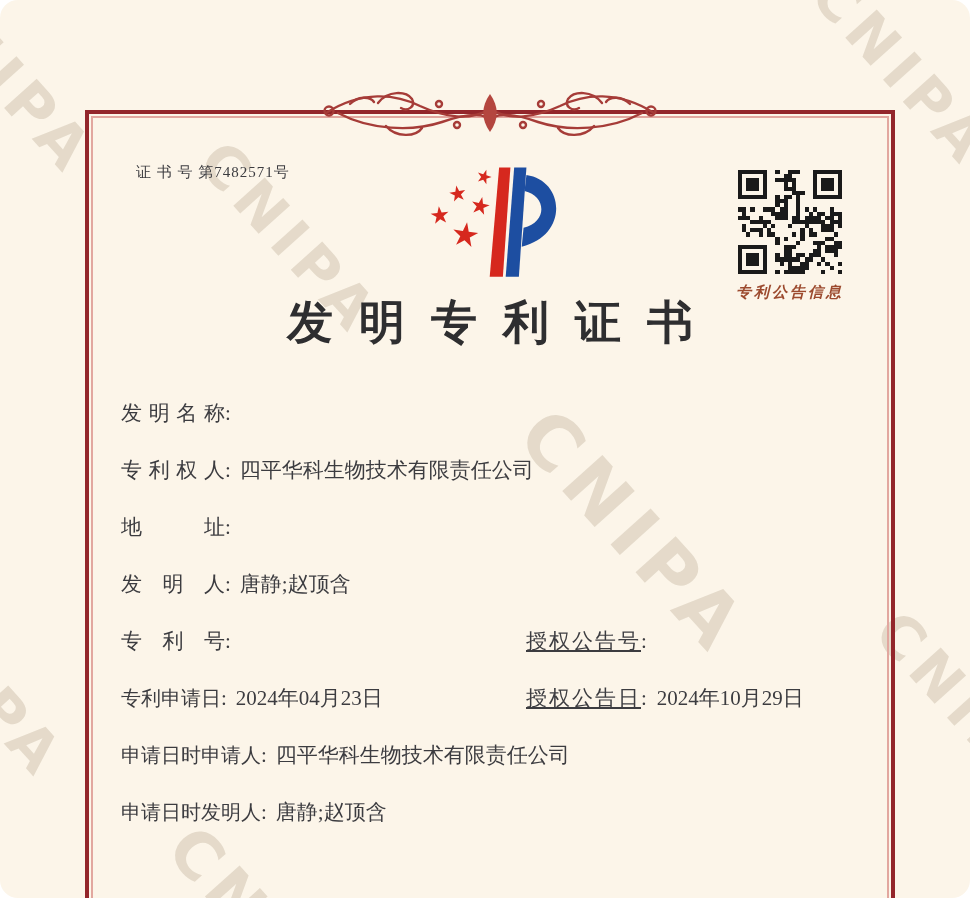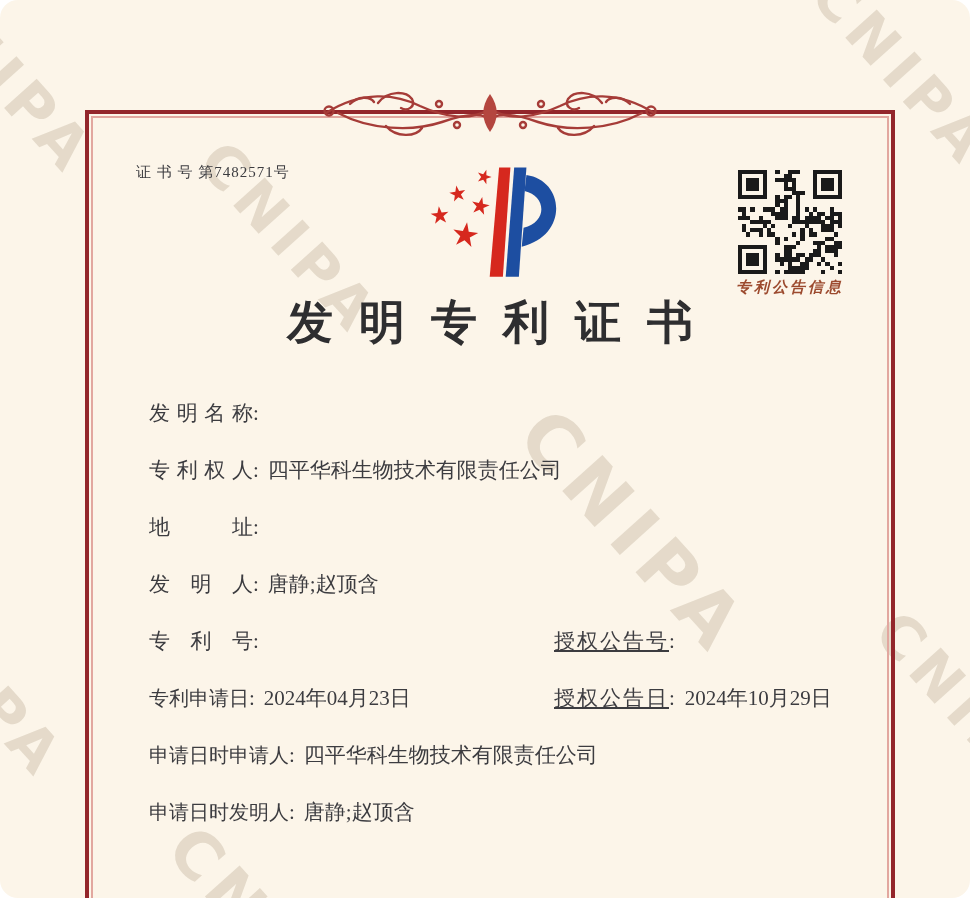--- a/index.html
+++ b/index.html
@@ -30,30 +30,30 @@
     box-sizing:border-box;border:4px solid #93262b;
   }
   .frame-inner{position:absolute;inset:2px;border:2px solid #e2a79f;}
   .ornament{position:absolute;z-index:2;left:320px;top:82px;width:340px;height:62px;}
   
   .cert-no{position:absolute;z-index:2;left:136px;top:163px;font-size:15px;letter-spacing:1px;}
   .logo{position:absolute;z-index:2;left:405px;top:160px;width:160px;height:130px;}
   .qr-wrap{position:absolute;z-index:2;left:724px;top:170px;width:132px;text-align:center;}
   .qr{width:104px;height:104px;background:#fcf5e9;display:inline-block;}
   .qr-caption{
-    font-size:15px;font-weight:bold;font-style:italic;
+    margin-top:5px;font-size:15px;font-weight:bold;font-style:italic;
     color:#9c4a2e;letter-spacing:3px;
   }
   .title{
     position:absolute;z-index:2;left:85px;top:292px;width:810px;
     text-align:center;font-size:46px;font-weight:bold;
     letter-spacing:26px;padding-left:26px;box-sizing:border-box;color:#2e2e30;
   }
   
-  .fields{position:absolute;z-index:2;left:149px;top:398px;width:726px;font-size:21px;}
+  .fields{position:absolute;z-index:2;left:121px;top:398px;width:726px;font-size:21px;}
   .row{display:flex;line-height:30px;margin-bottom:27px;align-items:flex-start;}
   .lab{
     display:inline-block;width:104px;flex:0 0 auto;
     text-align:justify;text-align-last:justify;
   }
   .lab.long{width:auto;text-align:left;text-align-last:auto;font-size:20px;}
   .colon{flex:0 0 auto;margin-right:9px;}
   .val{flex:0 1 auto;}
   .row-name .val{max-width:548px;}
   .cell1{display:flex;width:405px;flex:0 0 auto;}

